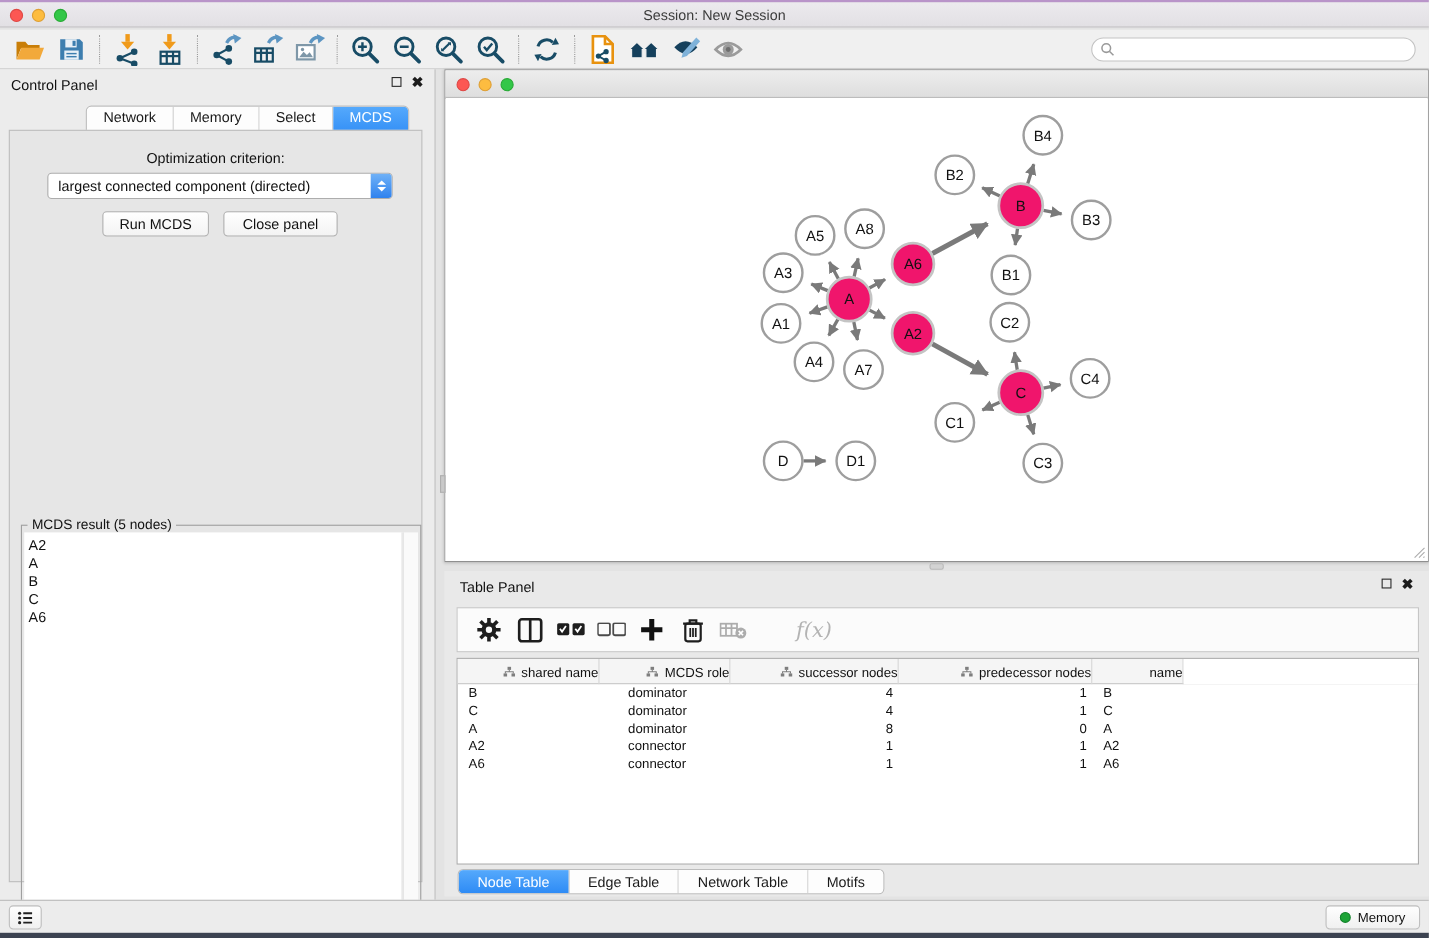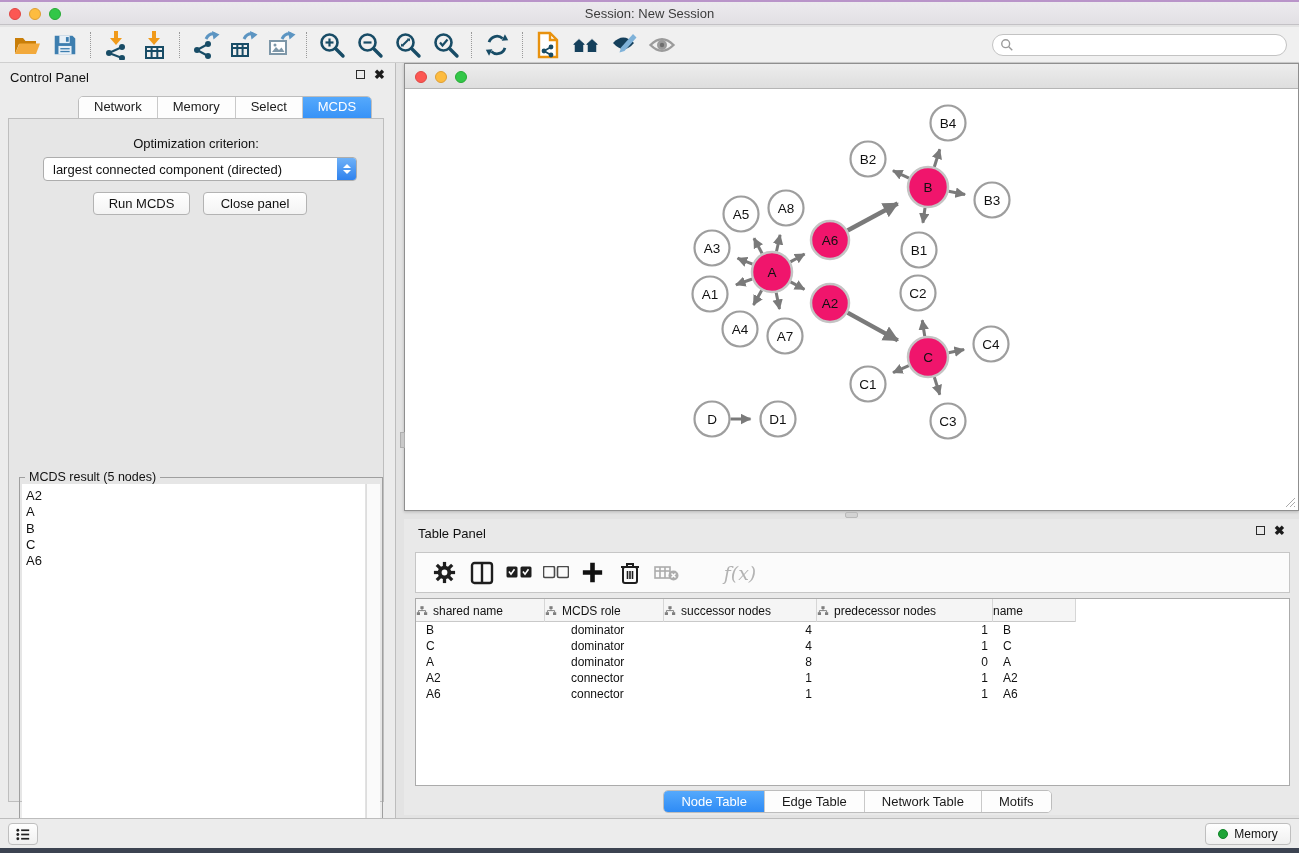--- a/index.html
+++ b/index.html
@@ -136,28 +136,28 @@
     display:flex; align-items:center; padding-left:10px; gap:0;
   }
   .tpi { width:37px; height:32px; display:flex; align-items:center; justify-content:center; flex:0 0 auto; }
   .fx-label { font-family:"DejaVu Serif", serif; font-style:italic; font-size:19px; color:#B3B3B3; }
   .tbl {
     position:absolute; left:11px; top:79px; width:875px; height:188px;
     background:#fff; border:1px solid #ABABAB; overflow:hidden;
   }
   .tbl-header { display:flex; height:23px; background:#F5F5F5; border-bottom:1px solid #C9C9C9; }
   .th {
-    display:flex; align-items:center; justify-content:flex-start; gap:5px;
+    display:flex; align-items:center; justify-content:flex-end; gap:5px;
     border-right:1px solid #D6D6D6; font-size:12px; color:#111; height:23px;
   }
   .tbl-row { display:flex; height:16px; }
   .td { font-size:12px; color:#111; line-height:16px; white-space:nowrap; overflow:hidden; }
   
   .tp-tabs {
-    position:absolute; left:12px; right:0; top:271px; display:flex; justify-content:center;
+    position:absolute; left:12px; right:0; top:271px; display:flex; 
   }
   .tp-tabs-inner { display:flex; border:1px solid #BDBDBD; border-radius:5px; overflow:hidden; background:#fff; height:23px; }
   .ttab { padding:0 17px; font-size:13px; line-height:21px; color:#1a1a1a; border-right:1px solid #C9C9C9; background:#FDFDFD; }
   .ttab:last-child { border-right:none; }
   .ttab.active { background:linear-gradient(#55A9FC,#2E8BF5); color:#fff; }
   
   .statusbar {
     position:absolute; left:0; top:818px; width:1299px; height:30px;
     background:#ECECEC; border-top:1px solid #BDBDBD;
   }

